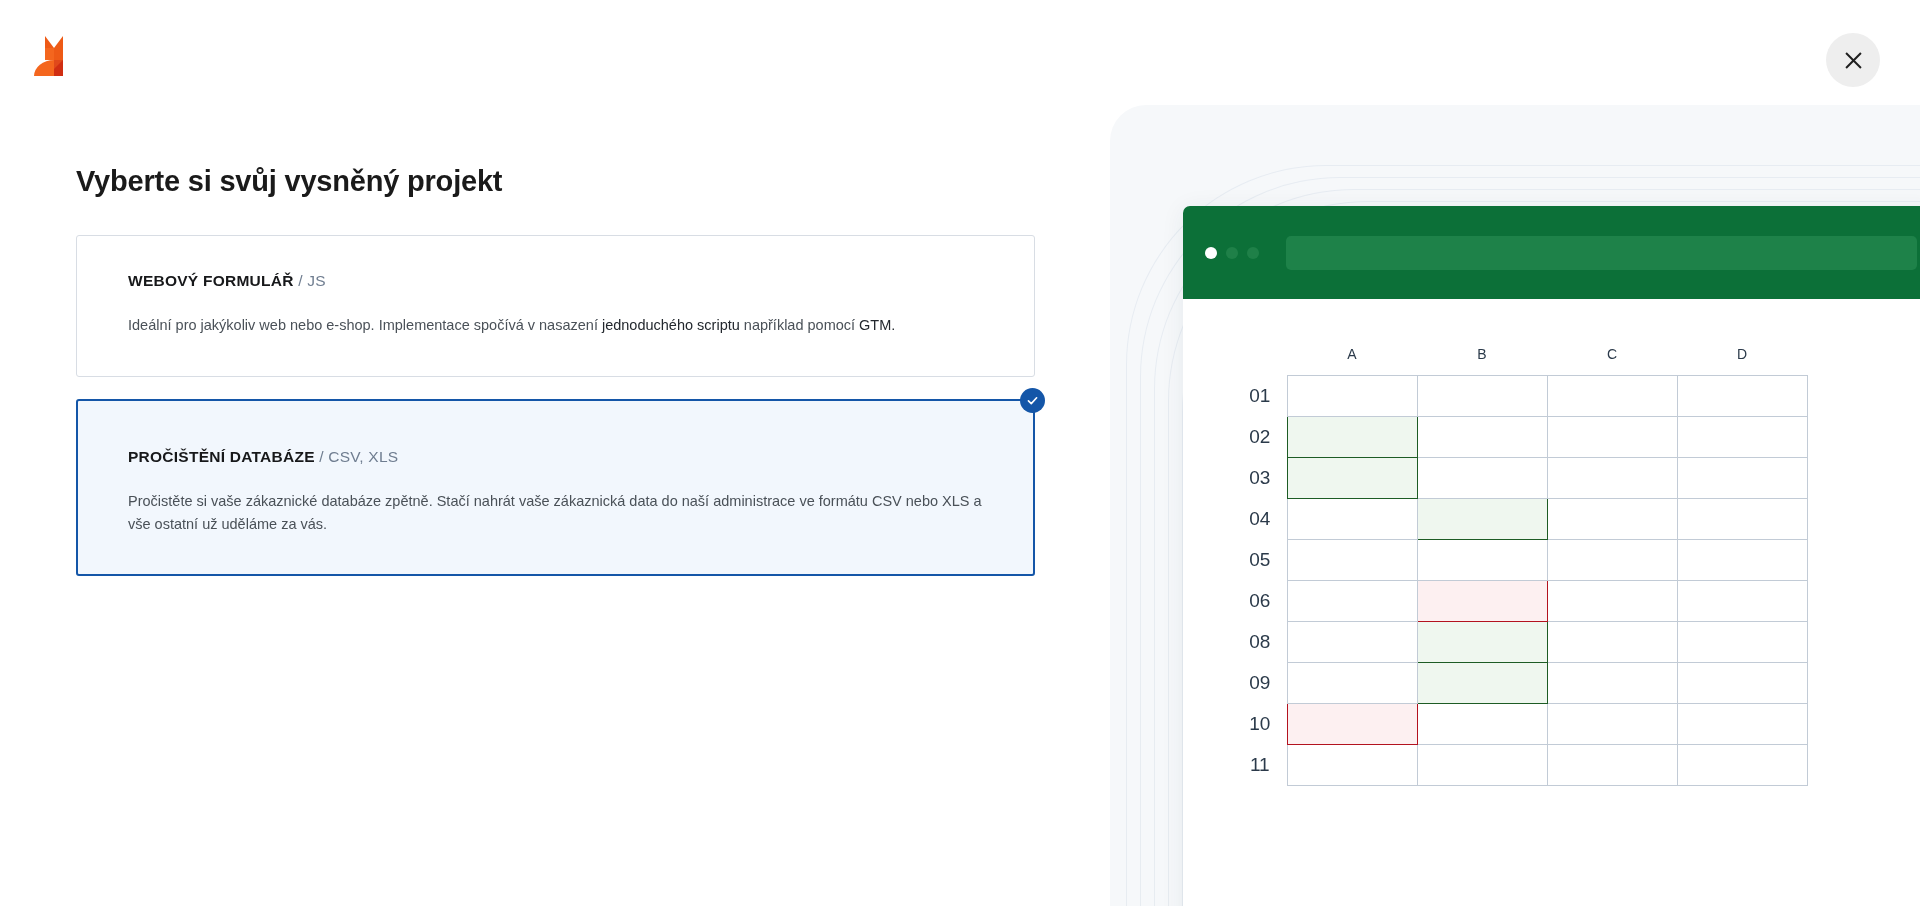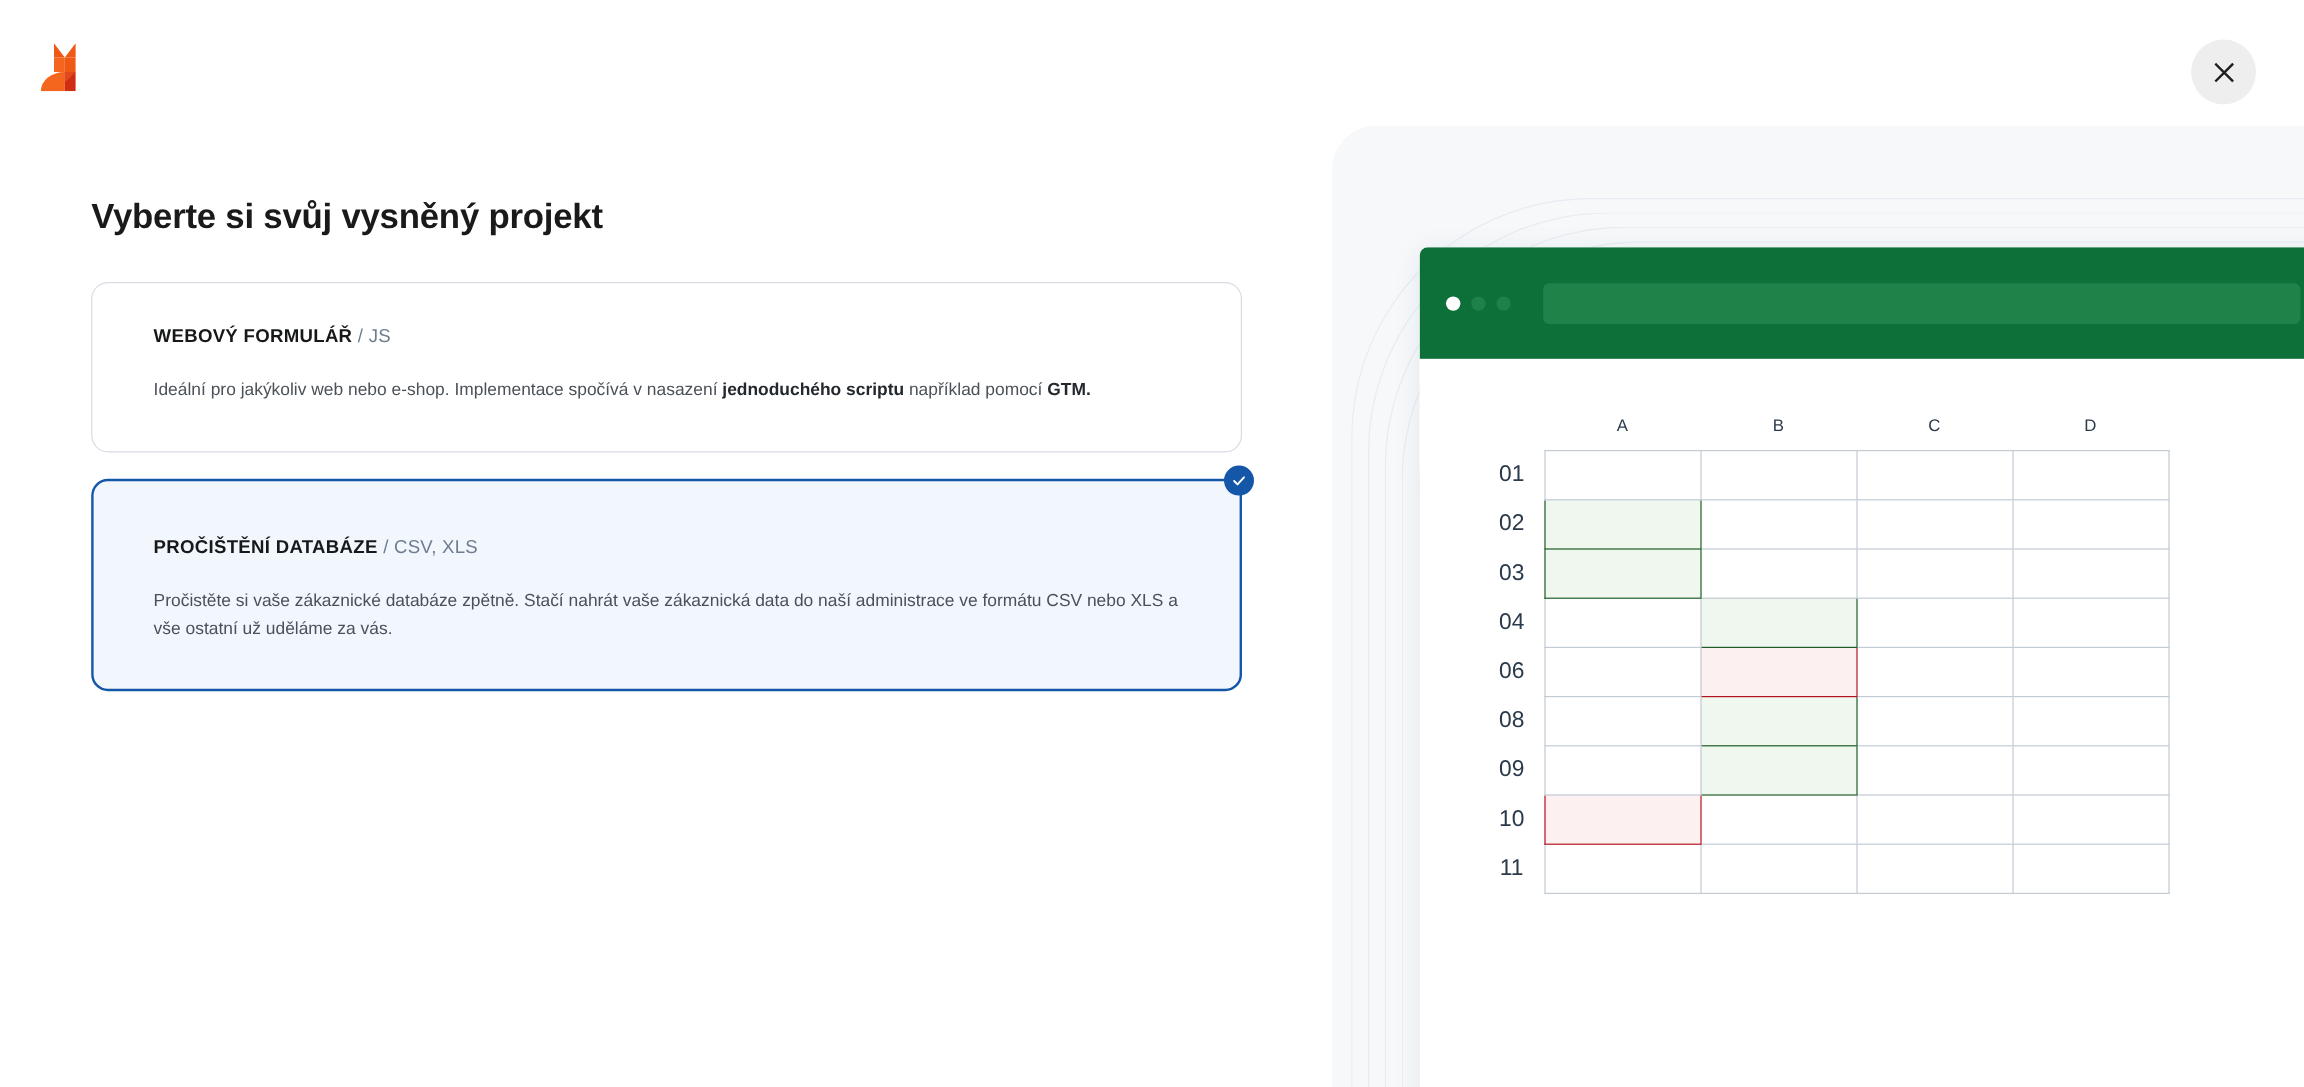--- a/index.html
+++ b/index.html
@@ -72,21 +72,21 @@
     left: 76px;
     top: 235px;
     width: 959px;
   }
 
   .card {
     position: relative;
     width: 959px;
     border: 1px solid #d8dde4;
     background: #ffffff;
-    border-radius: 14px;
+    border-radius: 3px;
     padding: 36px 51px 38px 51px;
     margin-bottom: 22px;
     cursor: pointer;
   }
 
   .card.selected {
     border: 2px solid #1456a8;
     background: #f2f7fd;
     padding: 47px 50px 37px 50px;
   }
@@ -103,21 +103,21 @@
     color: #6f7d90;
     letter-spacing: 0.2px;
   }
 
   .card-desc {
     font-size: 14.5px;
     line-height: 1.63;
     color: #4a5158;
     max-width: 870px;
   }
-  .card-desc b { color: #23282e; font-weight: bold; }
+  .card-desc b { color: #23282e; font-weight: normal; }
 
   .check-badge {
     position: absolute;
     right: -12px;
     top: -13px;
     width: 25px;
     height: 25px;
     border-radius: 50%;
     background: #1456a8;
     display: flex;
@@ -354,20 +354,27 @@
                 <td class="cell"></td>
               </tr>
               <tr>
                 <th class="rowhead">04</th>
                 <td class="cell"></td>
                 <td class="cell ok"></td>
                 <td class="cell"></td>
                 <td class="cell"></td>
               </tr>
               <tr>
+                <th class="rowhead">05</th>
+                <td class="cell"></td>
+                <td class="cell"></td>
+                <td class="cell"></td>
+                <td class="cell"></td>
+              </tr>
+              <tr>
                 <th class="rowhead">06</th>
                 <td class="cell"></td>
                 <td class="cell err"></td>
                 <td class="cell"></td>
                 <td class="cell"></td>
               </tr>
               <tr>
                 <th class="rowhead">08</th>
                 <td class="cell"></td>
                 <td class="cell ok"></td>

